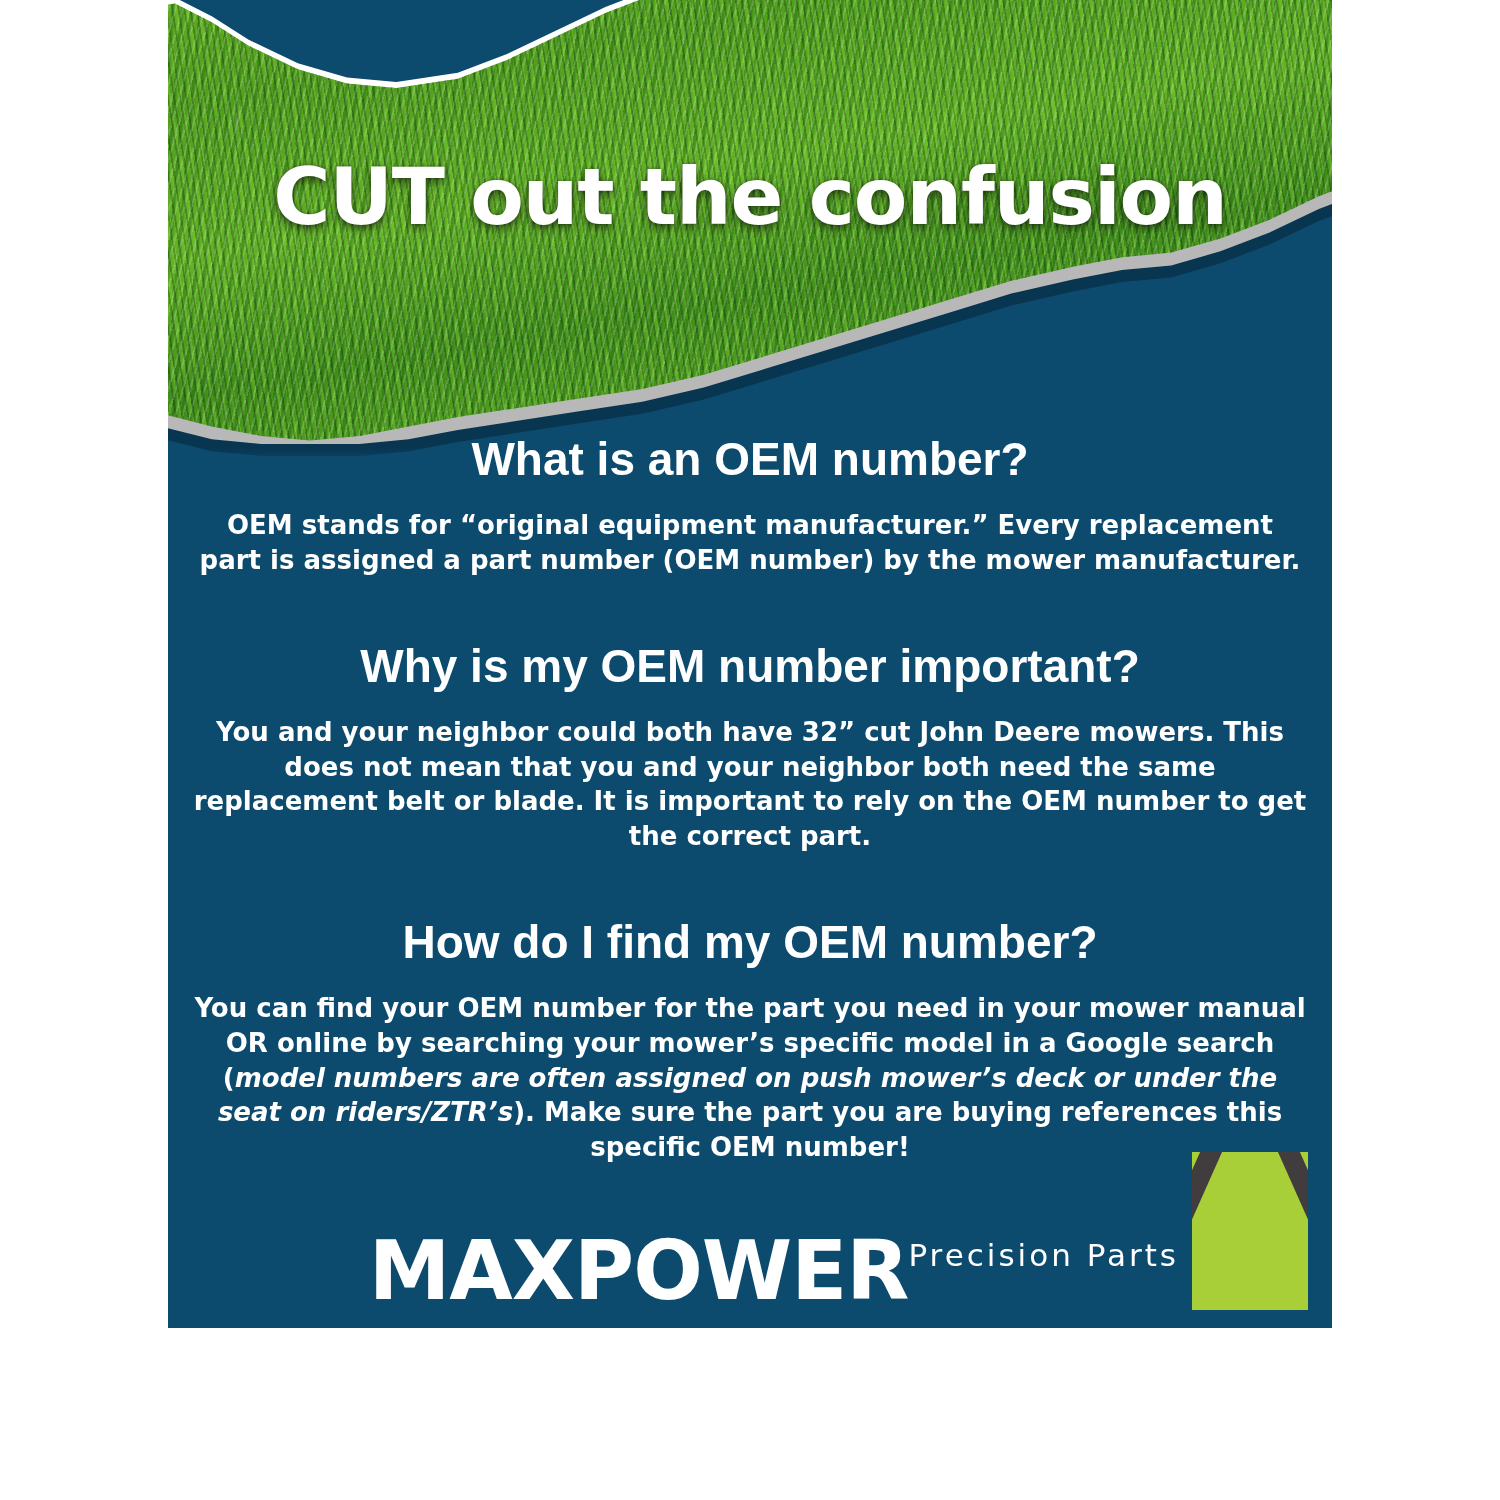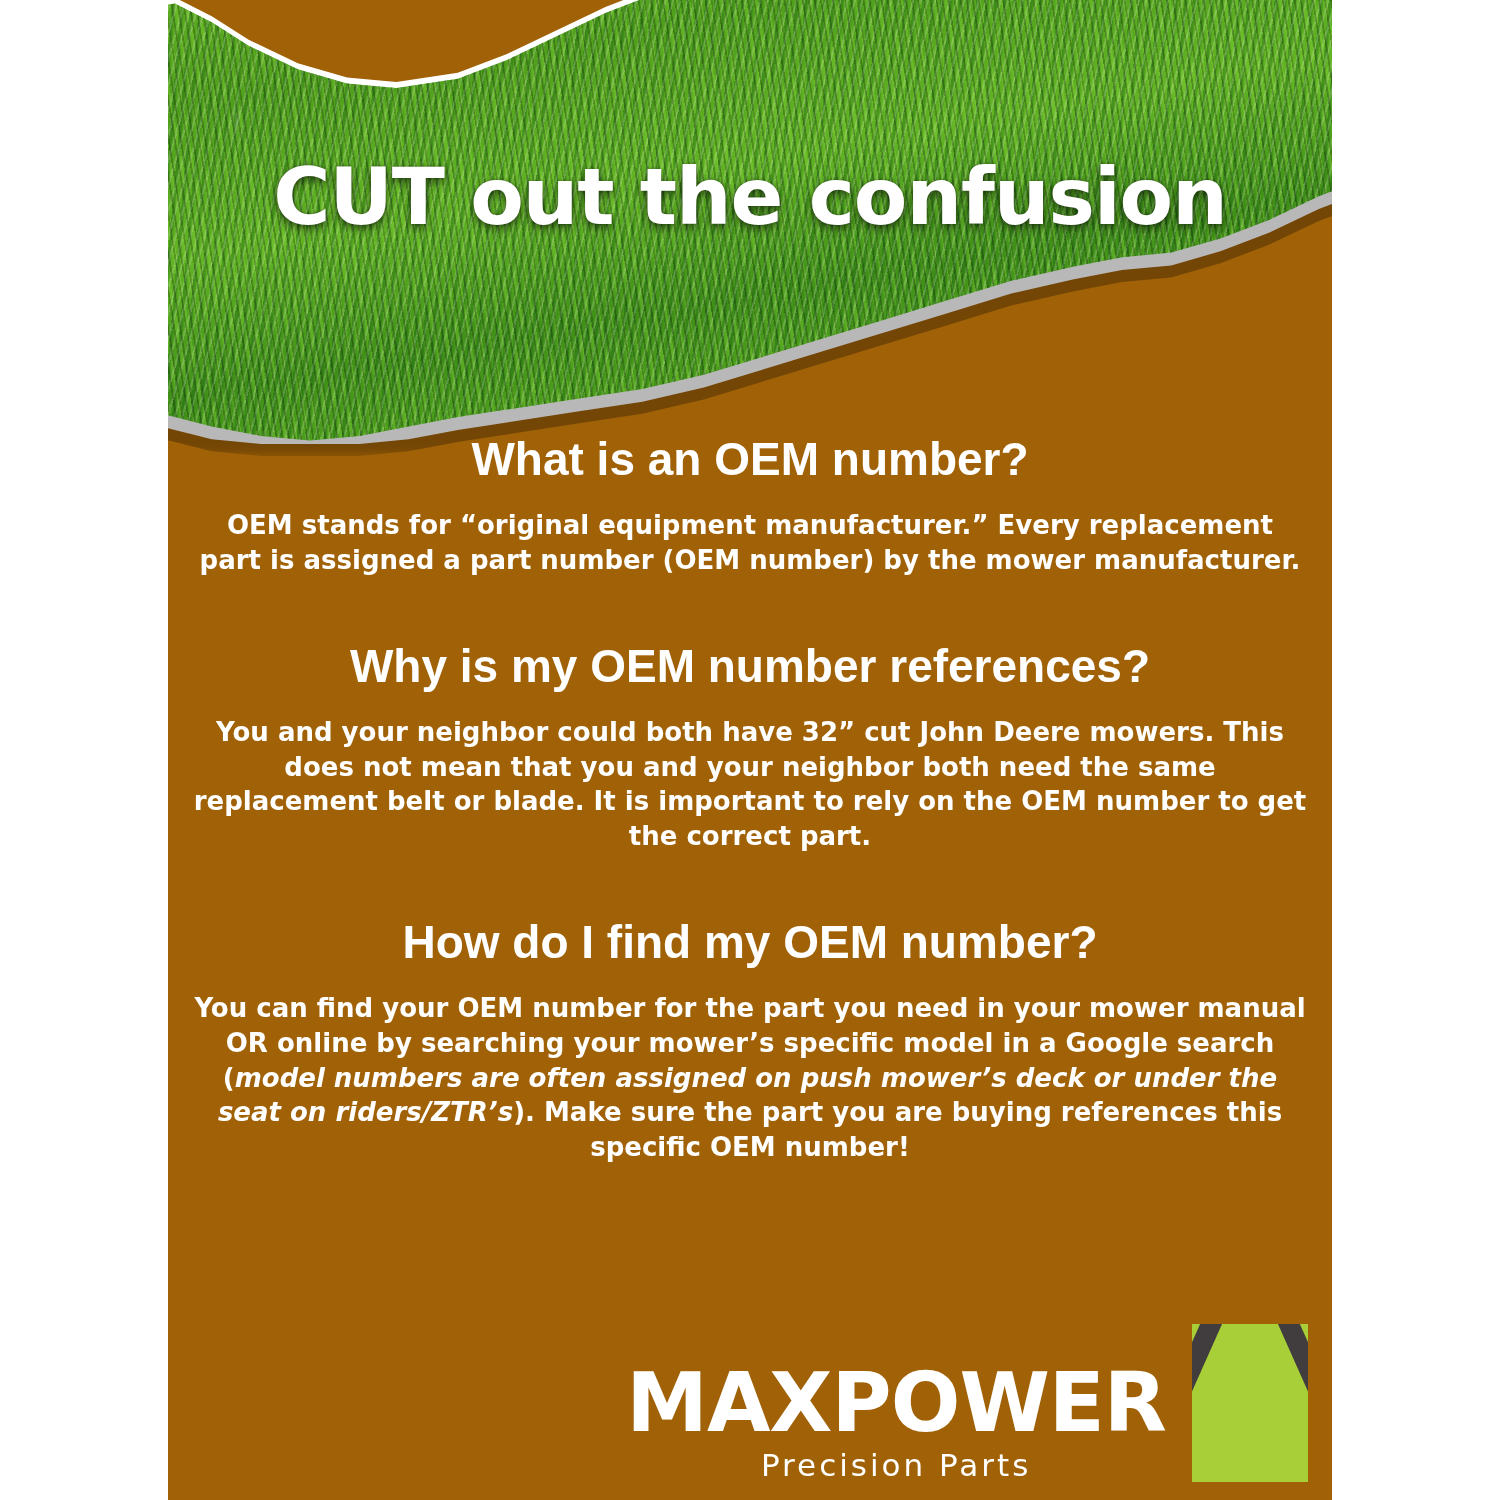--- a/index.html
+++ b/index.html
@@ -11,22 +11,22 @@
     width: 1500px;
     height: 1500px;
     font-family: "Liberation Sans", sans-serif;
     overflow: hidden;
   }
   .poster {
     position: absolute;
     left: 168px;
     top: 0;
     width: 1164px;
-    height: 1500px;
-    background: #a16207;
+    height: 1328px;
+    background: #0c4a6e;
     overflow: hidden;
   }
 
   
   .banner {
     position: absolute;
     left: 0;
     top: 0;
     width: 1164px;
     height: 460px;
@@ -154,23 +154,23 @@
   }
   .logo-inner {
     position: absolute;
     right: 24px;
     bottom: 0;
     display: flex;
     align-items: flex-end;
   }
   .logo-text {
     display: flex;
-    flex-direction: column;
-    align-items: center;
-    margin-right: 26px;
+    flex-direction: row;
+    align-items: flex-start;
+    margin-right: 13px;
   }
   .logo-main {
     color: #ffffff;
     font-size: 82px;
     font-weight: bold;
     letter-spacing: -1px;
     line-height: 0.95;
     font-family: "DejaVu Sans", sans-serif;
   }
   .logo-sub {
@@ -222,21 +222,21 @@
   </div>
 
   <div class="content">
 
     <div class="section">
       <h2 class="q-heading">What is an OEM number?</h2>
       <p class="q-body">OEM stands for “original equipment manufacturer.” Every replacement part is assigned a part number (OEM number) by the mower manufacturer.</p>
     </div>
 
     <div class="section">
-      <h2 class="q-heading">Why is my OEM number references?</h2>
+      <h2 class="q-heading">Why is my OEM number important?</h2>
       <p class="q-body">You and your neighbor could both have 32” cut John Deere mowers. This does not mean that you and your neighbor both need the same replacement belt or blade. It is important to rely on the OEM number to get the correct part.</p>
     </div>
 
     <div class="section">
       <h2 class="q-heading">How do I find my OEM number?</h2>
       <p class="q-body"><span>You can find your OEM number for the part you need in your mower manual OR online by searching your mower’s specific model in a Google search (</span><em>model numbers are often assigned on push mower’s deck or under the seat on riders/ZTR’s</em><span>). Make sure the part you are buying references this specific OEM number!</span></p>
     </div>
 
   </div>
 

